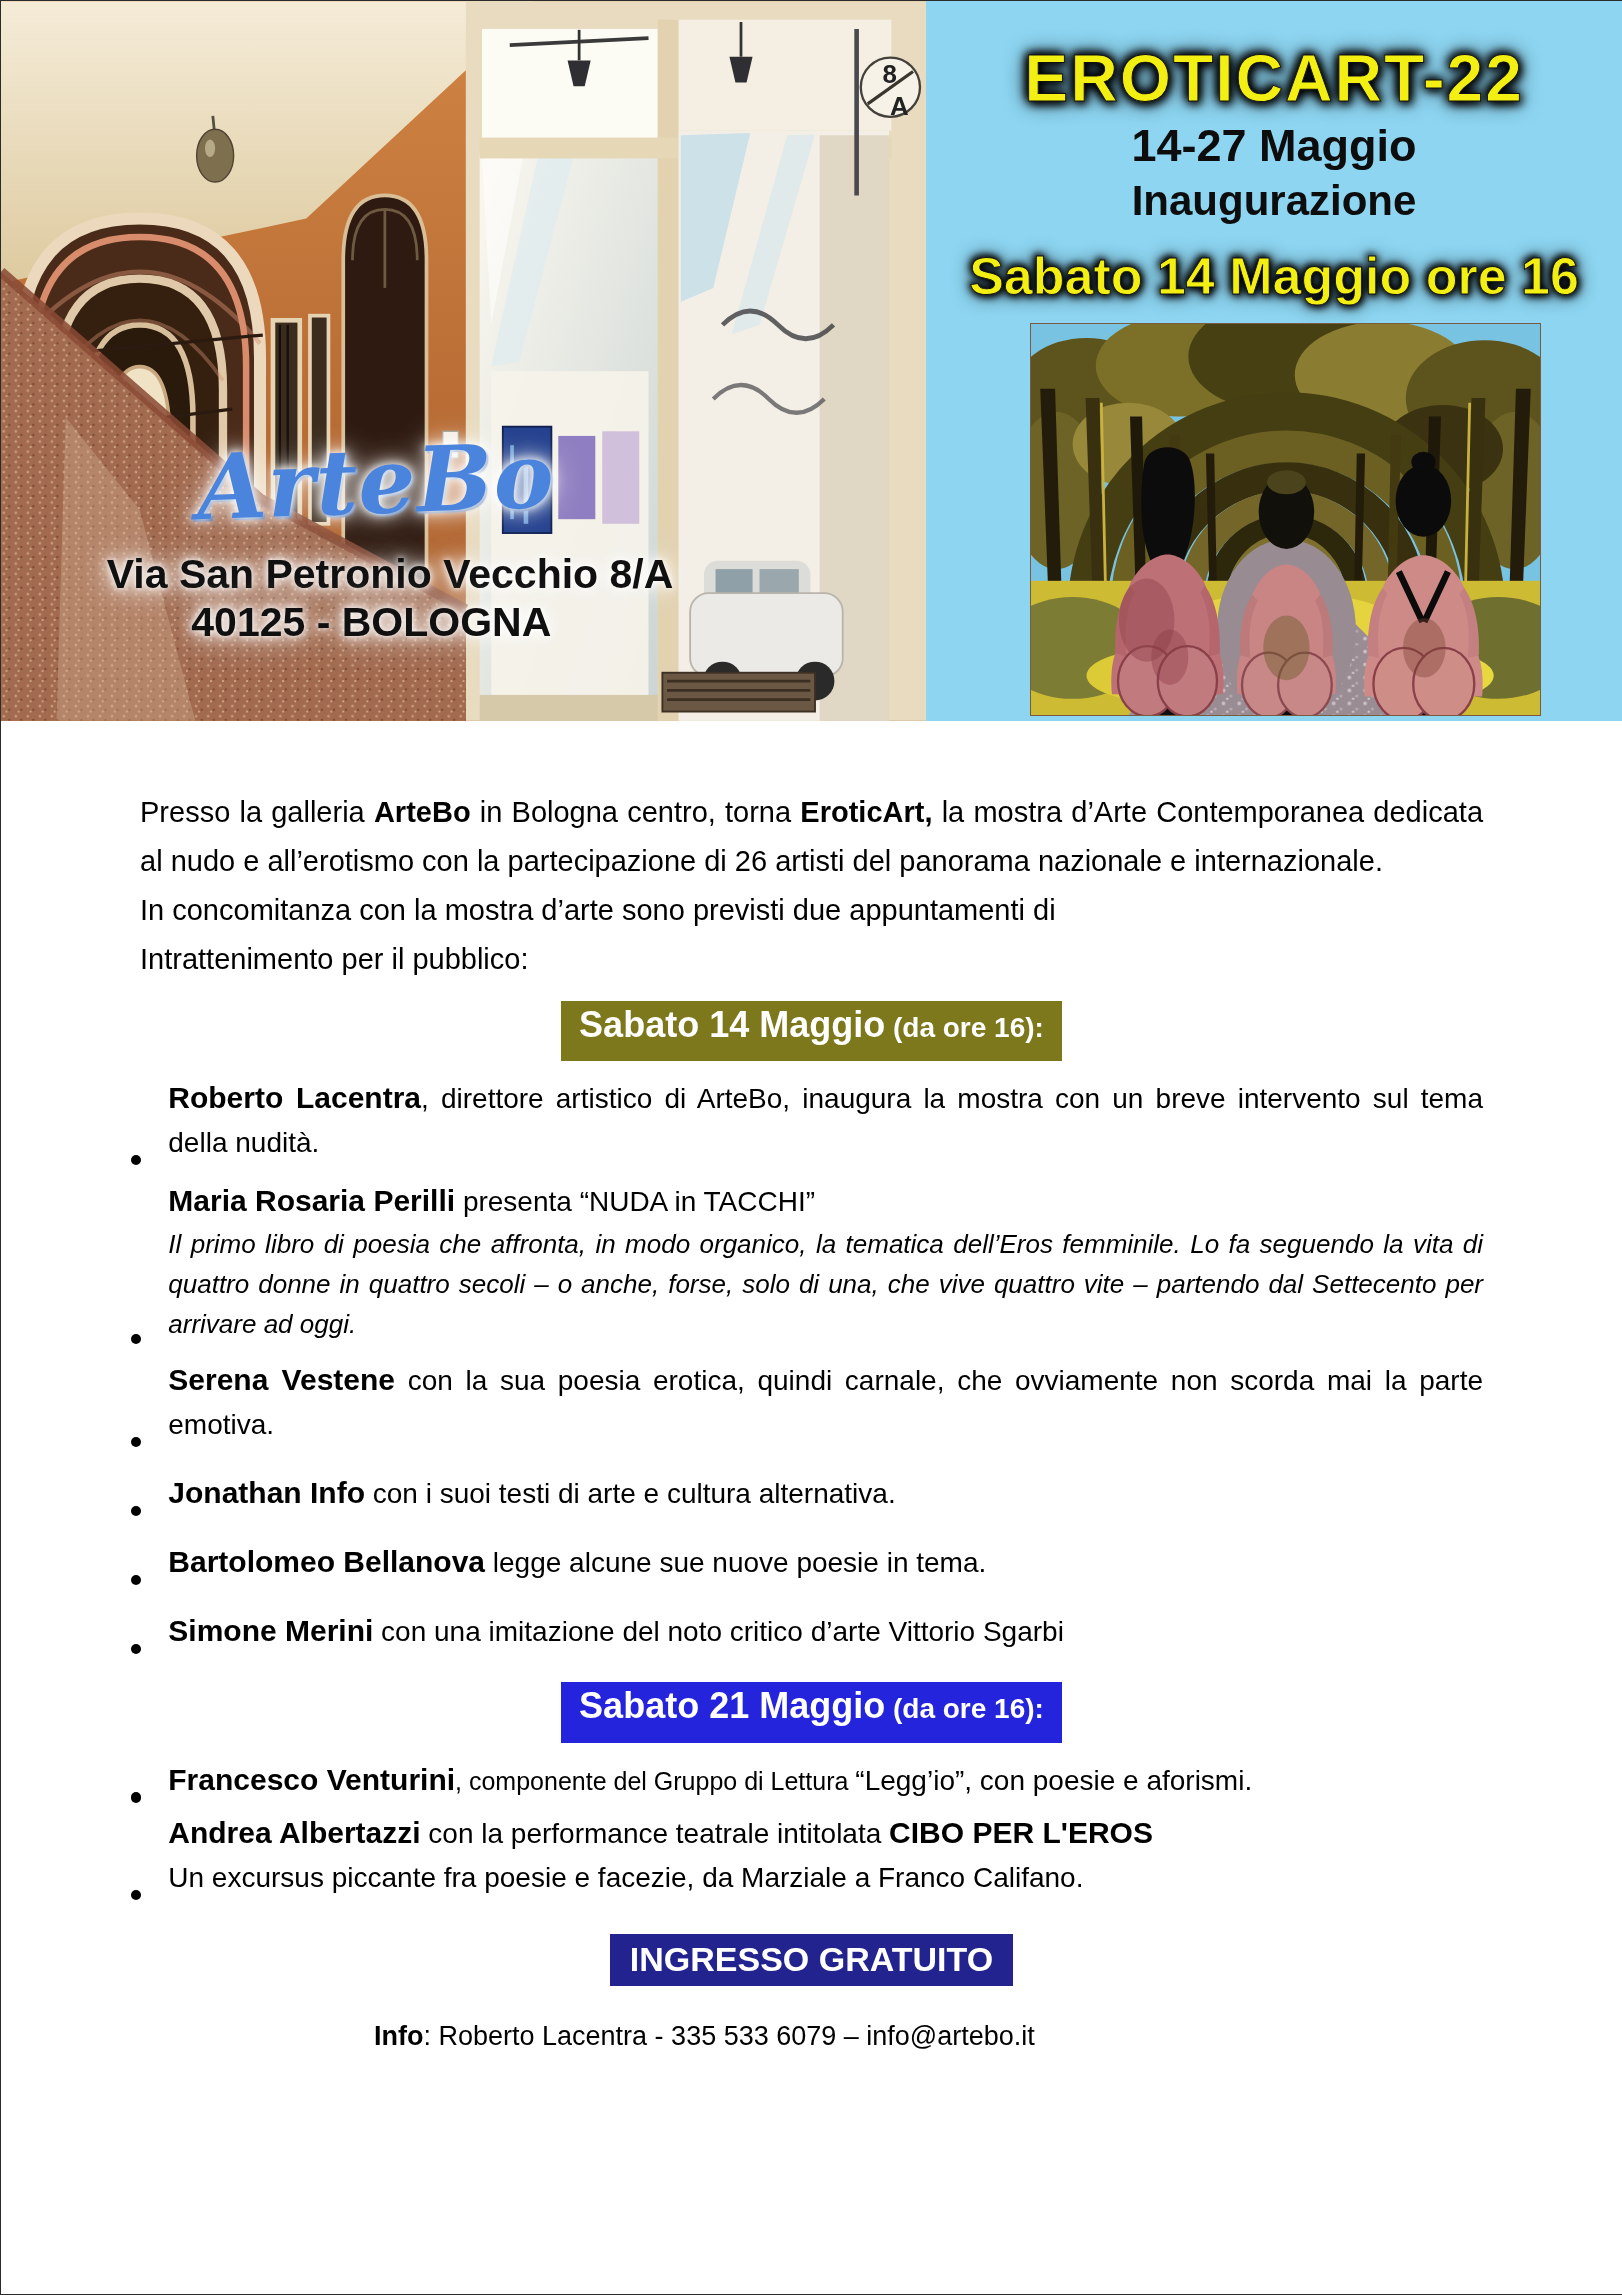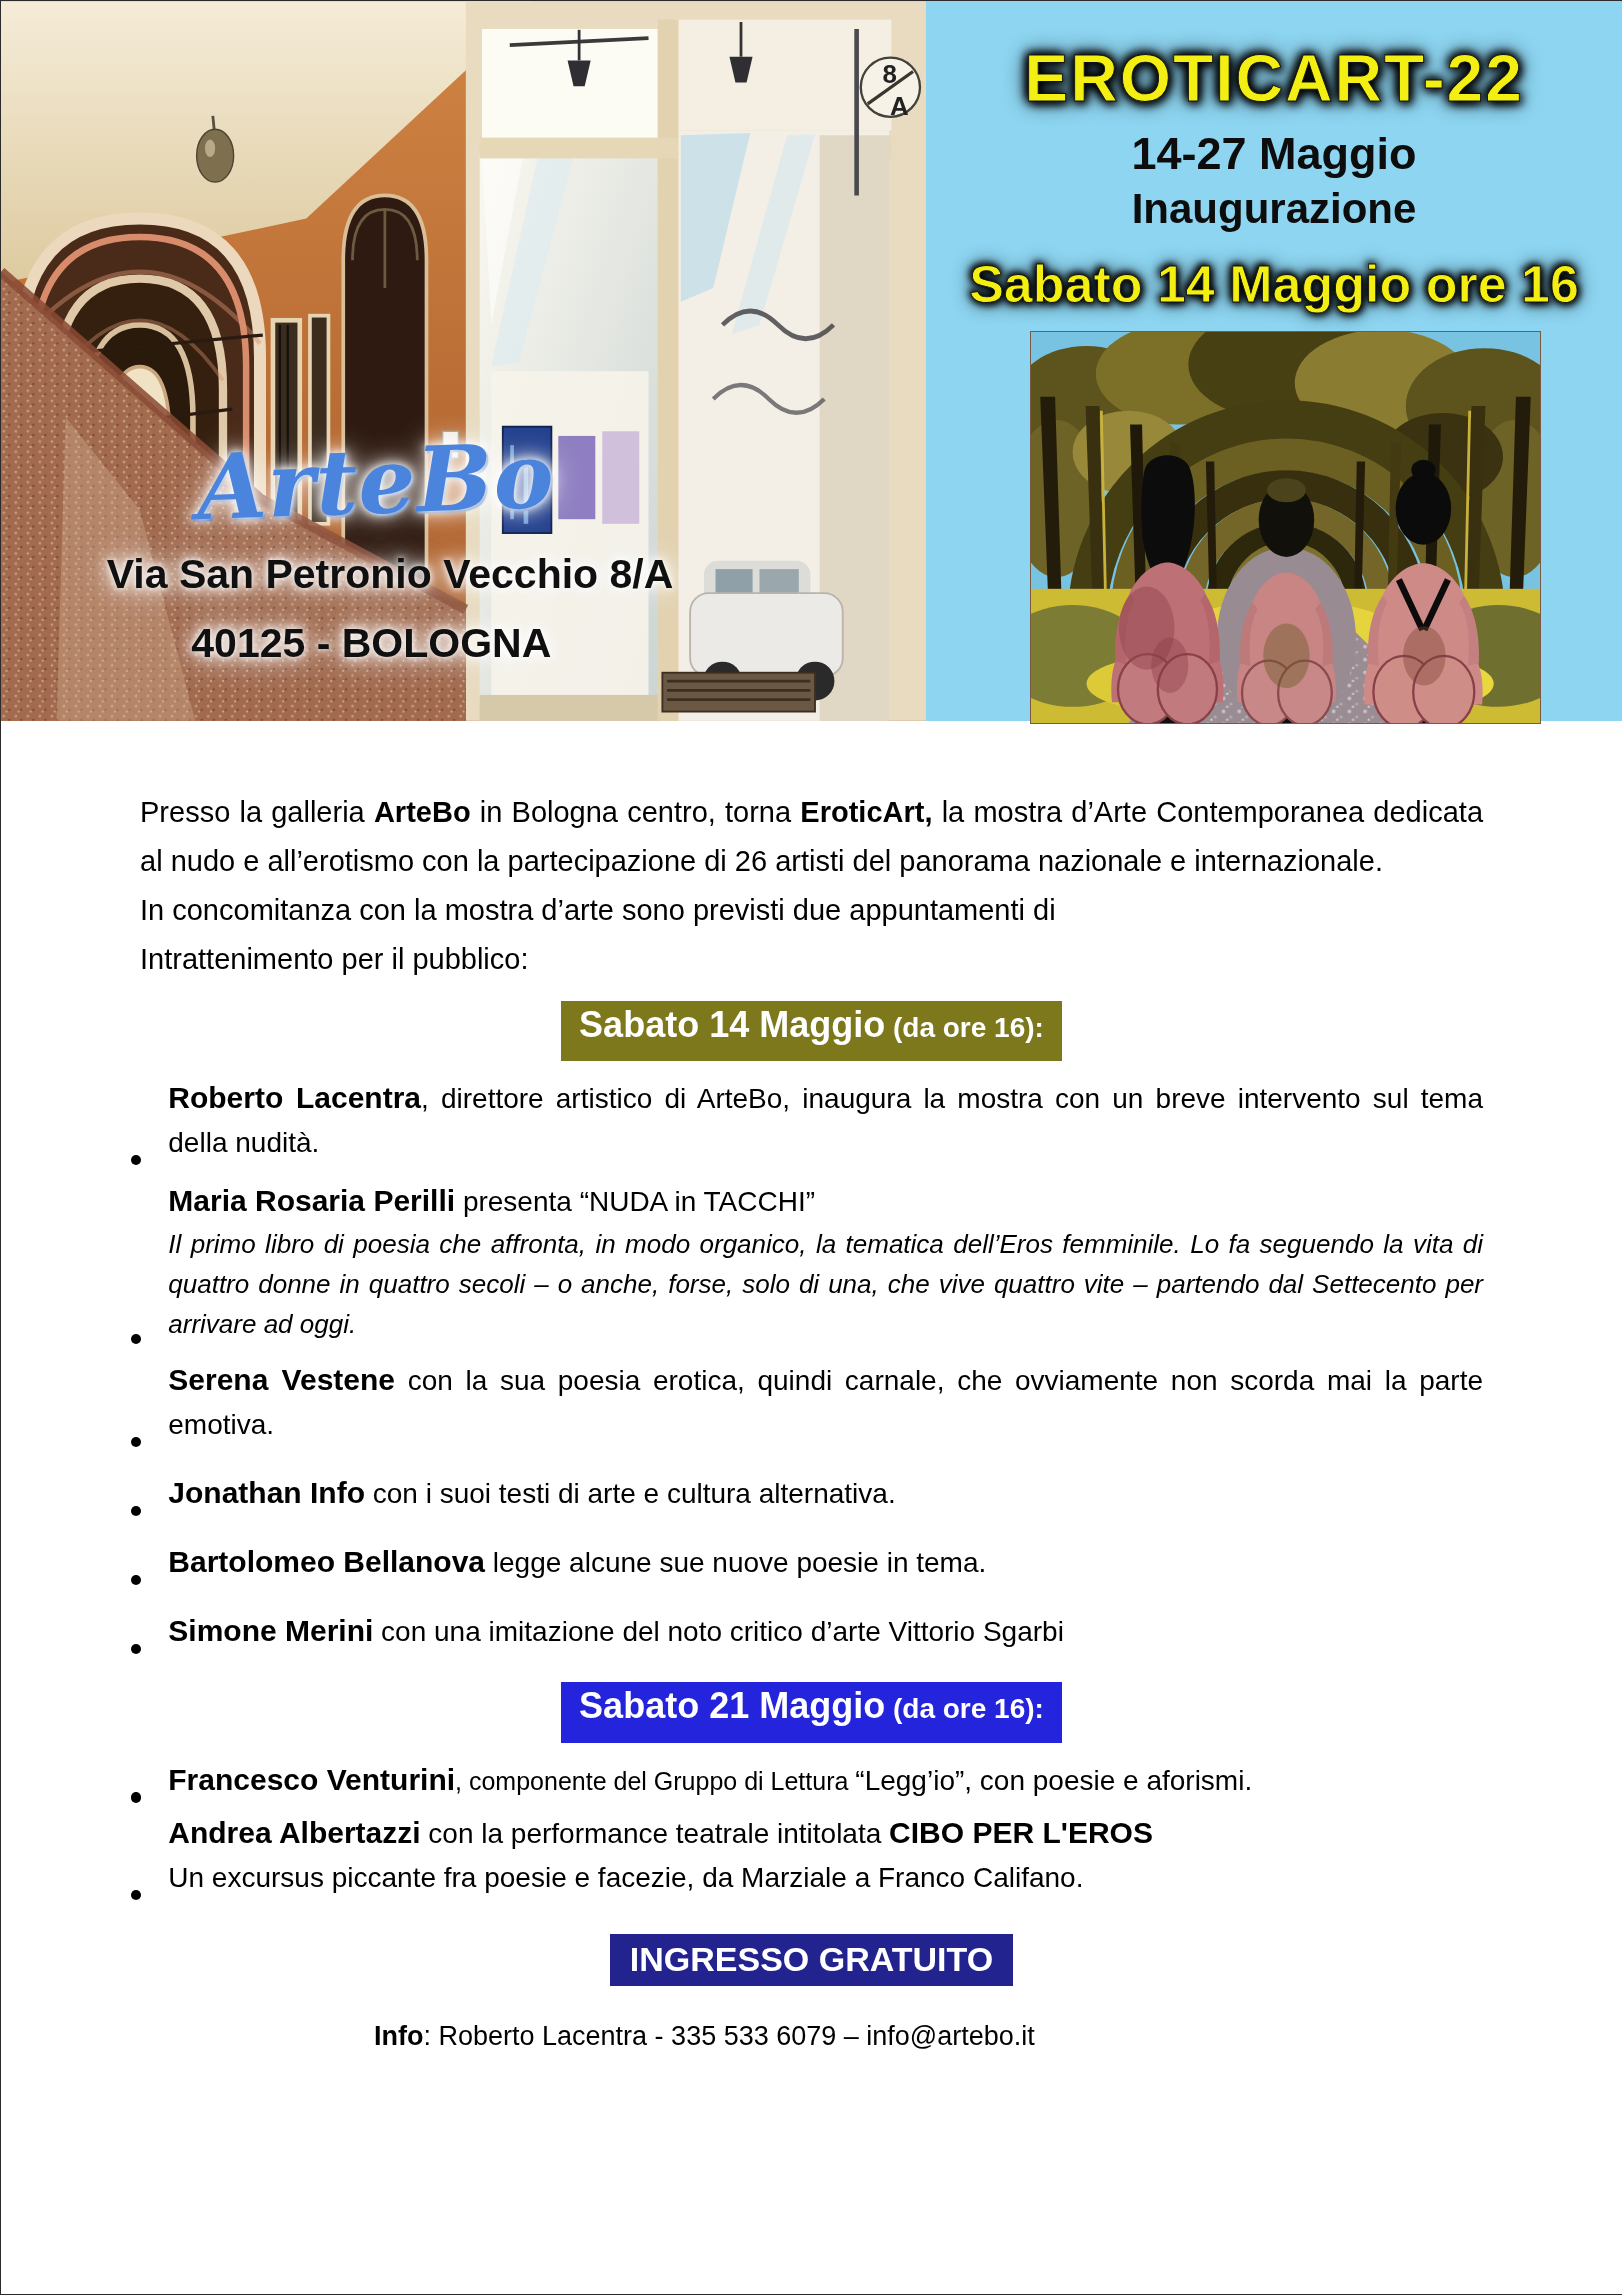--- a/index.html
+++ b/index.html
@@ -18,32 +18,32 @@
     font-size:90px;line-height:1;color:var(--logo-blue);transform:rotate(-2deg);
     text-shadow:0 0 8.3px #fff,0 0 18.5px #fff,0 0 32px #ffffffcc,1.9px 2.3px 1.4px #1d4f9e;
     letter-spacing:0.9px;
   }
   .addr{
     position:absolute;left:28px;width:722px;text-align:center;
     font-weight:bold;font-size:41px;line-height:1;color:#101010;
     text-shadow:0 0 6.5px #fff,0 0 14px #fff,0 0 25.4px #ffffffd9,0 0 37px #ffffffb3;
   }
   .addr1{top:553px;}
-  .addr2{top:622px;left:9.3px;}
+  .addr2{top:601px;left:9.3px;}
   .panel{
     flex:1 1 auto;background:var(--panel-blue);text-align:center;position:relative;
     padding-top:41px;box-sizing:border-box;
   }
   .ev-title{
     font-size:66px;font-weight:bold;letter-spacing:1.9px;line-height:1.1;
     color:var(--title-yellow);
     text-shadow:0 0 12px #000,0 0 22px #000,2.3px 2.8px 9.3px #000,-2.3px -2.3px 9.3px #000;
     -webkit-text-stroke:0.9px #101010;
   }
-  .ev-dates{margin-top:13px;font-size:45px;font-weight:bold;color:#0d0d0d;line-height:1.15;}
+  .ev-dates{margin-top:5px;font-size:45px;font-weight:bold;color:#0d0d0d;line-height:1.15;}
   .ev-sub{margin-top:5.6px;font-size:42px;font-weight:bold;color:#0d0d0d;line-height:1.15;}
   .ev-open{
     margin-top:22px;font-size:52px;font-weight:bold;line-height:1.15;white-space:nowrap;
     color:var(--title-yellow);
     text-shadow:0 0 10.2px #000,0 0 20.4px #000,1.9px 2.3px 7.4px #000,-1.9px -1.9px 7.4px #000;
     -webkit-text-stroke:0.9px #101010;
   }
   .painting{
     width:509px;height:391px;margin:16.7px auto 0 105px;display:block;
     outline:1.4px solid #7a5a40;background:#79c3e2;

